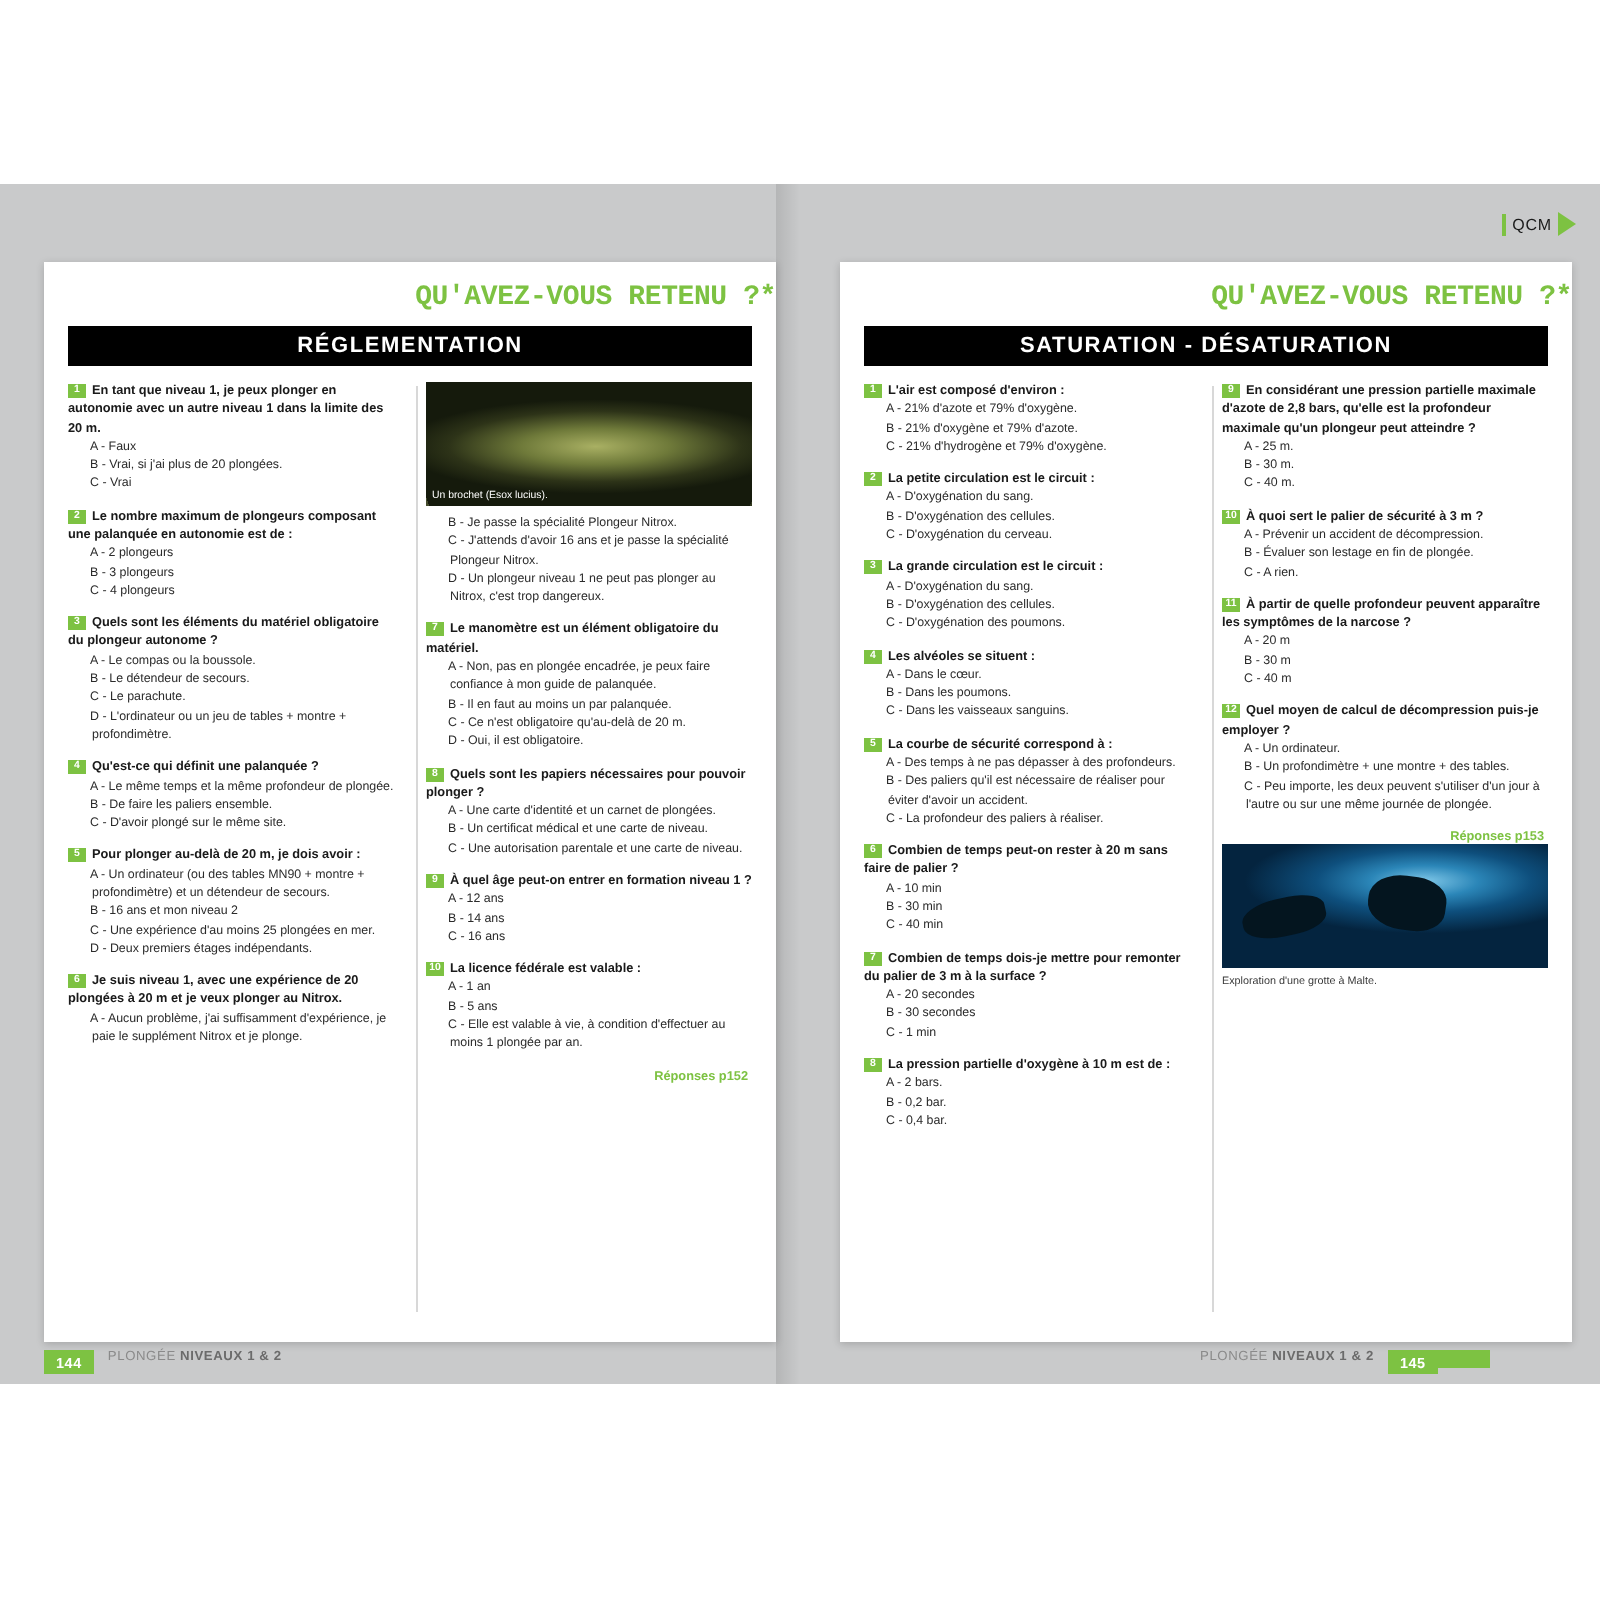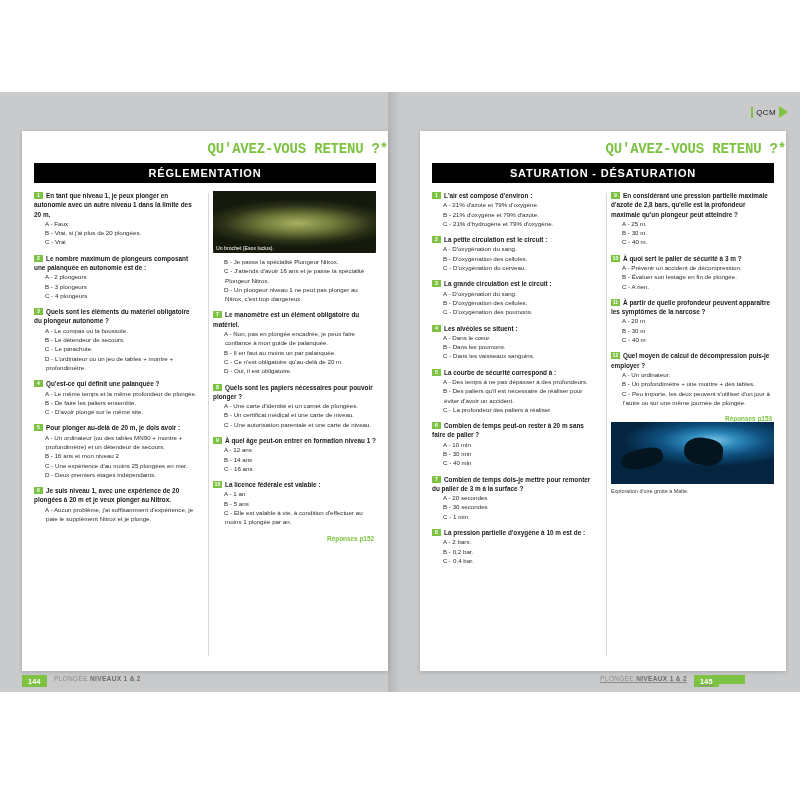--- a/index.html
+++ b/index.html
@@ -240,21 +240,21 @@
     position: absolute;
     top: 675px;
     height: 16px;
     display: flex;
     align-items: flex-start;
     font-size: 6.6px;
     color: #8a8a8a;
     letter-spacing: 0.3px;
   }
   .footer-left  { left: 22px; }
-  .footer-right { left: 600px; text-decoration: underline; }
+  .footer-right { left: 600px; }
   .pagenum {
     background: #7dc242;
     color: #ffffff;
     font-weight: bold;
     font-size: 7.2px;
     padding: 1.5px 6px;
     margin-right: 7px;
   }
   .pagenum.right { margin-right: 0; margin-left: 7px; }
   .footer .bookname strong { color: #6b6b6b; }

